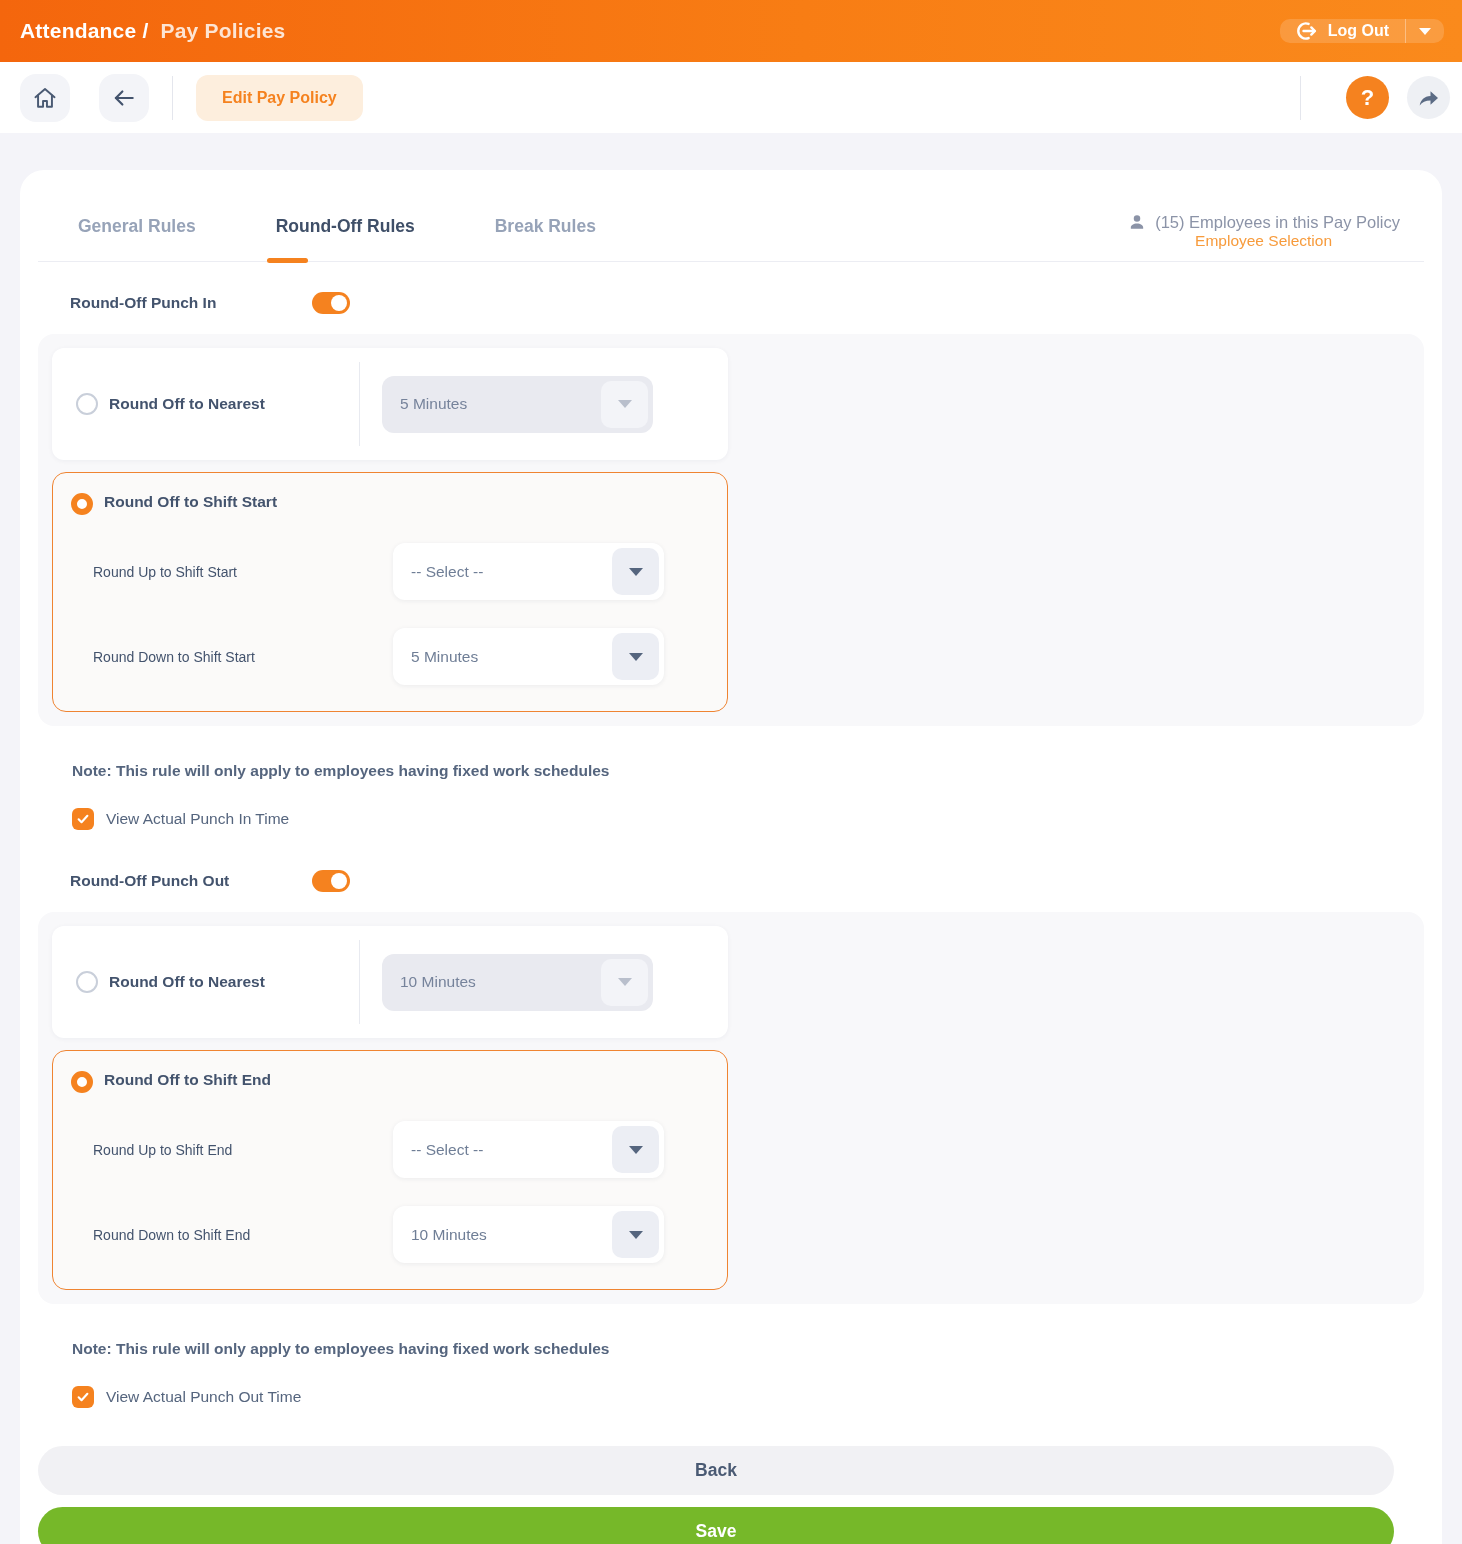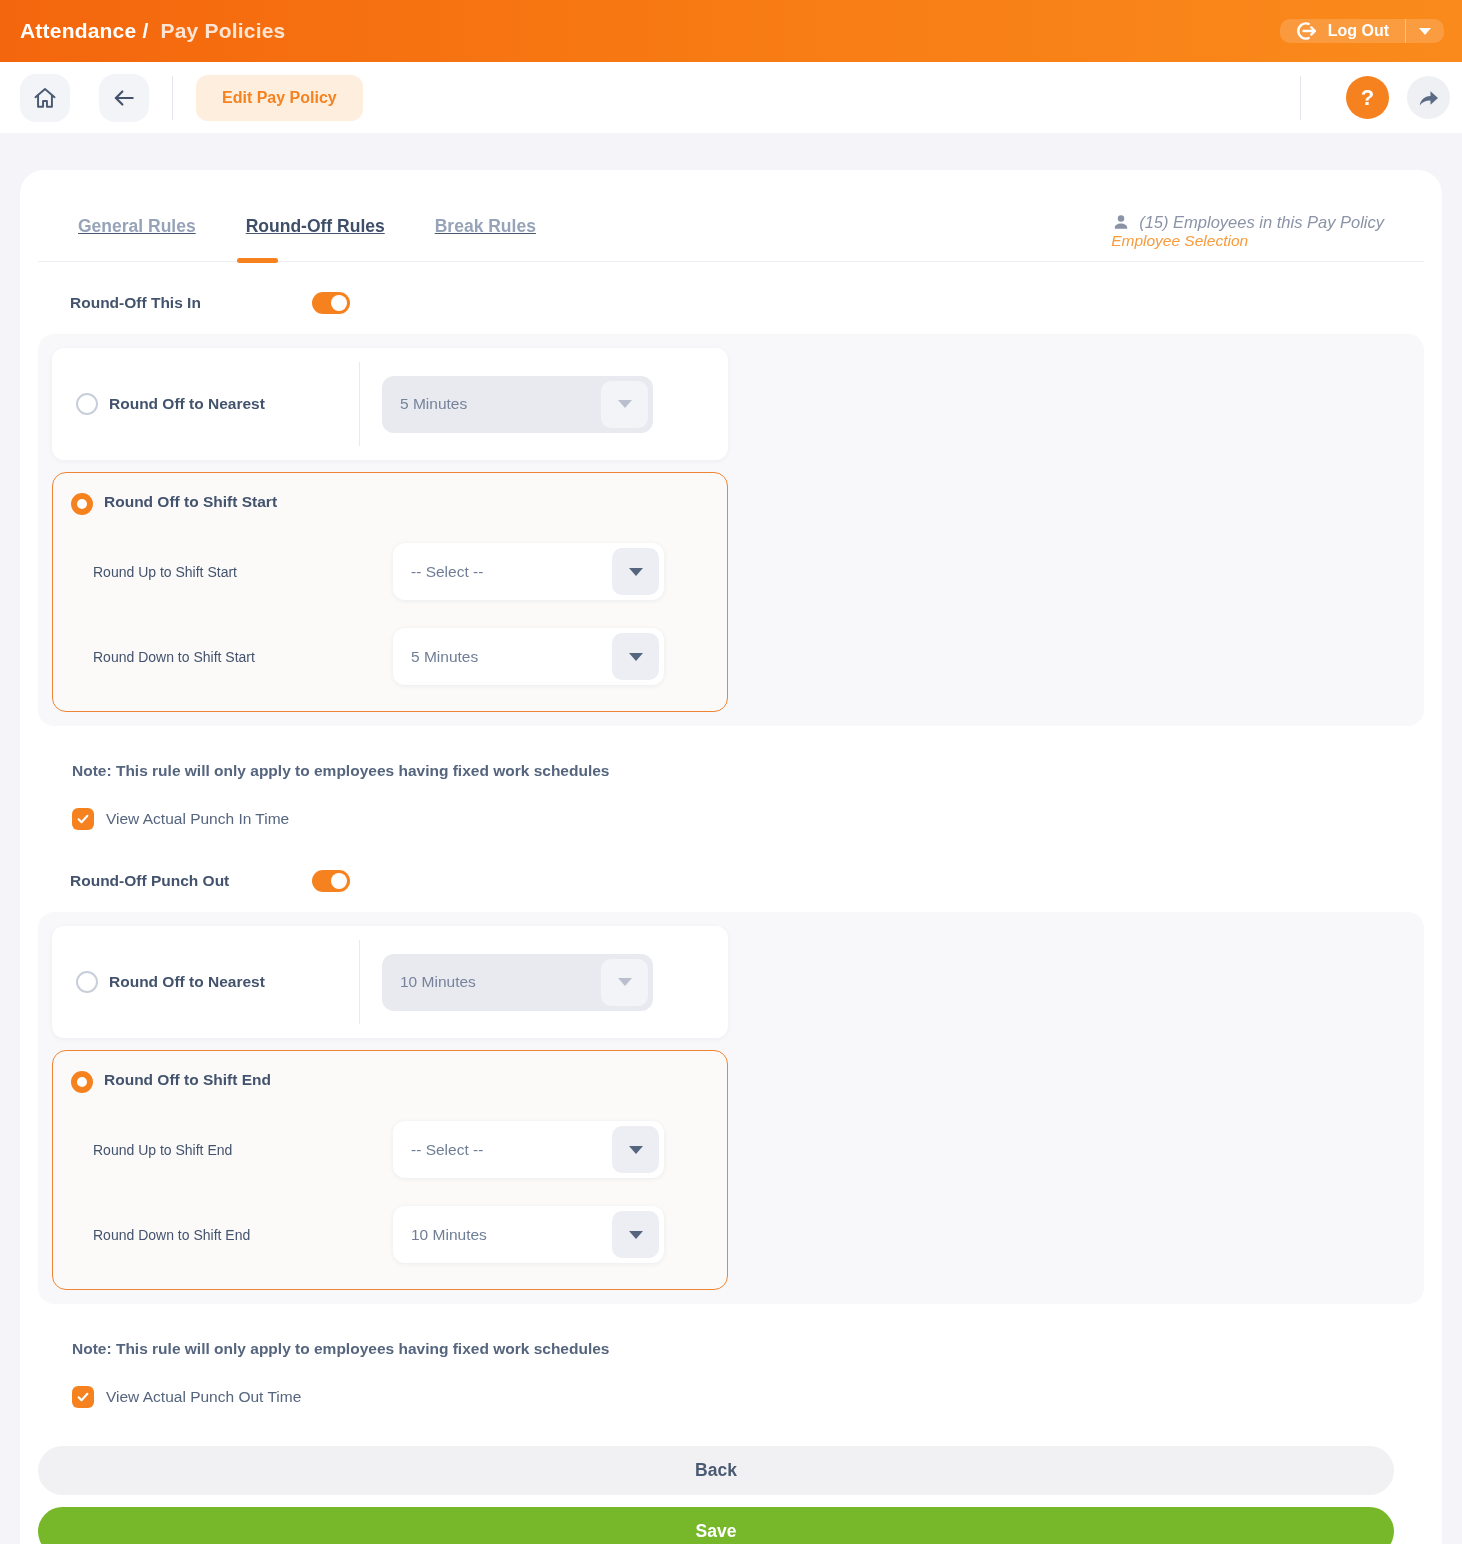--- a/index.html
+++ b/index.html
@@ -43,25 +43,25 @@
   .help-btn{background:#f5821f;color:#fff;font-size:22px;font-weight:700;margin-left:22px;}
   .share-btn{background:#eef0f4;margin-left:18px;}
   
   .page-bg{background:#f4f4f9;height:1411px;padding-top:37px;box-sizing:border-box;}
   .card{
     margin:0 20px;background:#ffffff;border-radius:24px 24px 0 0;
     height:100%;box-sizing:border-box;padding:46px 18px 0;position:relative;
   }
   
   .tabs-row{position:relative;margin:0 0 0 0;}
-  .tabs{display:flex;gap:50px;padding:0 0 24px 40px;border-bottom:1px solid #ecedf3;text-decoration:underline;}
+  .tabs{display:flex;gap:80px;padding:0 0 24px 40px;border-bottom:1px solid #ecedf3;}
   .tab{font-size:17.5px;font-weight:600;color:#97a3b8;cursor:pointer;position:relative;background:none;border:none;padding:0;font-family:inherit;}
   .tab.active{color:#3f4f68;font-weight:700;}
   .tab-indicator{position:absolute;left:-9px;bottom:-26px;width:41px;height:5px;border-radius:3px;background:#f5821f;}
-  .meta{position:absolute;right:40px;top:-4px;text-align:left;font-style:italic;}
+  .meta{position:absolute;right:24px;top:-4px;text-align:center;}
   .meta-row{display:flex;align-items:center;gap:8px;justify-content:flex-end;color:#8b93a7;font-size:16.5px;}
   .meta-link{color:#f79b3c;font-size:15.5px;cursor:pointer;display:inline-block;}
   
   .section-head{display:flex;align-items:center;margin:30px 0 0 32px;}
   .section-title{font-size:15.5px;font-weight:700;color:#43536d;width:242px;}
   .toggle{width:38px;height:22px;border-radius:11px;background:#f5821f;position:relative;cursor:pointer;}
   .toggle .knob{position:absolute;top:3px;right:3px;width:16px;height:16px;border-radius:50%;background:#fff;}
   
   .group{background:#f8f8fa;border-radius:16px;margin:20px 0 0 0;padding:14px;}
   .row-card{
@@ -188,21 +188,21 @@
             <path d="M12 11.6a3.9 3.9 0 1 0 0-7.8 3.9 3.9 0 0 0 0 7.8zm0 2.2c-4.2 0-7.4 2.1-7.4 4.7v1.7h14.8v-1.7c0-2.6-3.2-4.7-7.4-4.7z"></path>
           </svg>
         </span>
         <span>(15) Employees in this Pay Policy</span>
       </div>
       <span class="meta-link">Employee Selection</span>
     </div>
   </div>
 
   <div class="section-head">
-    <span class="section-title">Round-Off This In</span>
+    <span class="section-title">Round-Off Punch In</span>
     <div class="toggle">
       <span class="knob"></span>
     </div>
   </div>
 
   <div class="group">
     <div class="row-card">
       <span class="radio off"></span>
       <span class="radio-label">Round Off to Nearest</span>
       <div class="h-sep"></div>

